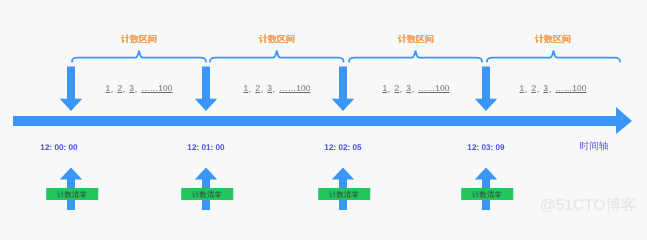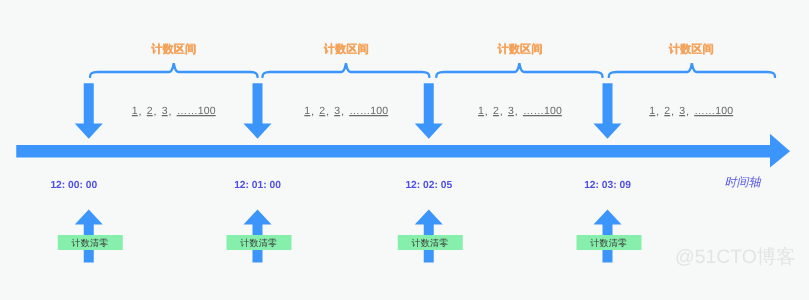--- a/index.html
+++ b/index.html
@@ -63,21 +63,21 @@
     font-weight: bold;
   }
   .axis-label {
     color: #5a5ae4;
     font-size: 9.6px;
     line-height: 11px;
   }
   .reset-box {
     position: absolute;
     transform: translateX(-50%);
-    background: #86efac;
+    background: #22c55e;
     font-size: 7.2px;
     line-height: 13.6px;
     height: 12px;
     overflow: hidden;
     color: #383838;
     text-align: center;
     padding: 0 11px;
     letter-spacing: 0.2px;
   }
   .watermark {
@@ -125,16 +125,16 @@
       <div class="lbl bracket-label" style="left: 553px; top: 34px;">计数区间</div>
       <div class="lbl count-text" style="left: 553px; top: 83px;">1<span class="fwc">，</span>2<span class="fwc">，</span>3<span class="fwc">，</span>……100</div>
       <div class="lbl time-label" style="left: 59px; top: 143px;">12: 00: 00</div>
       <div class="reset-box" style="left: 72px; top: 188px;">计数清零</div>
       <div class="lbl time-label" style="left: 206px; top: 143px;">12: 01: 00</div>
       <div class="reset-box" style="left: 207px; top: 188px;">计数清零</div>
       <div class="lbl time-label" style="left: 343px; top: 143px;">12: 02: 05</div>
       <div class="reset-box" style="left: 344px; top: 188px;">计数清零</div>
       <div class="lbl time-label" style="left: 486px; top: 143px;">12: 03: 09</div>
       <div class="reset-box" style="left: 487px; top: 188px;">计数清零</div>
-      <div class="lbl axis-label" style="left: 594px; top: 141px; font-style: italic;">时间轴</div>
+      <div class="lbl axis-label" style="left: 594px; top: 141px;">时间轴</div>
       <div class="watermark" style="left: 540px; top: 197px;">@51CTO博客</div>
     </div>
 </div>
 
 </body></html>

